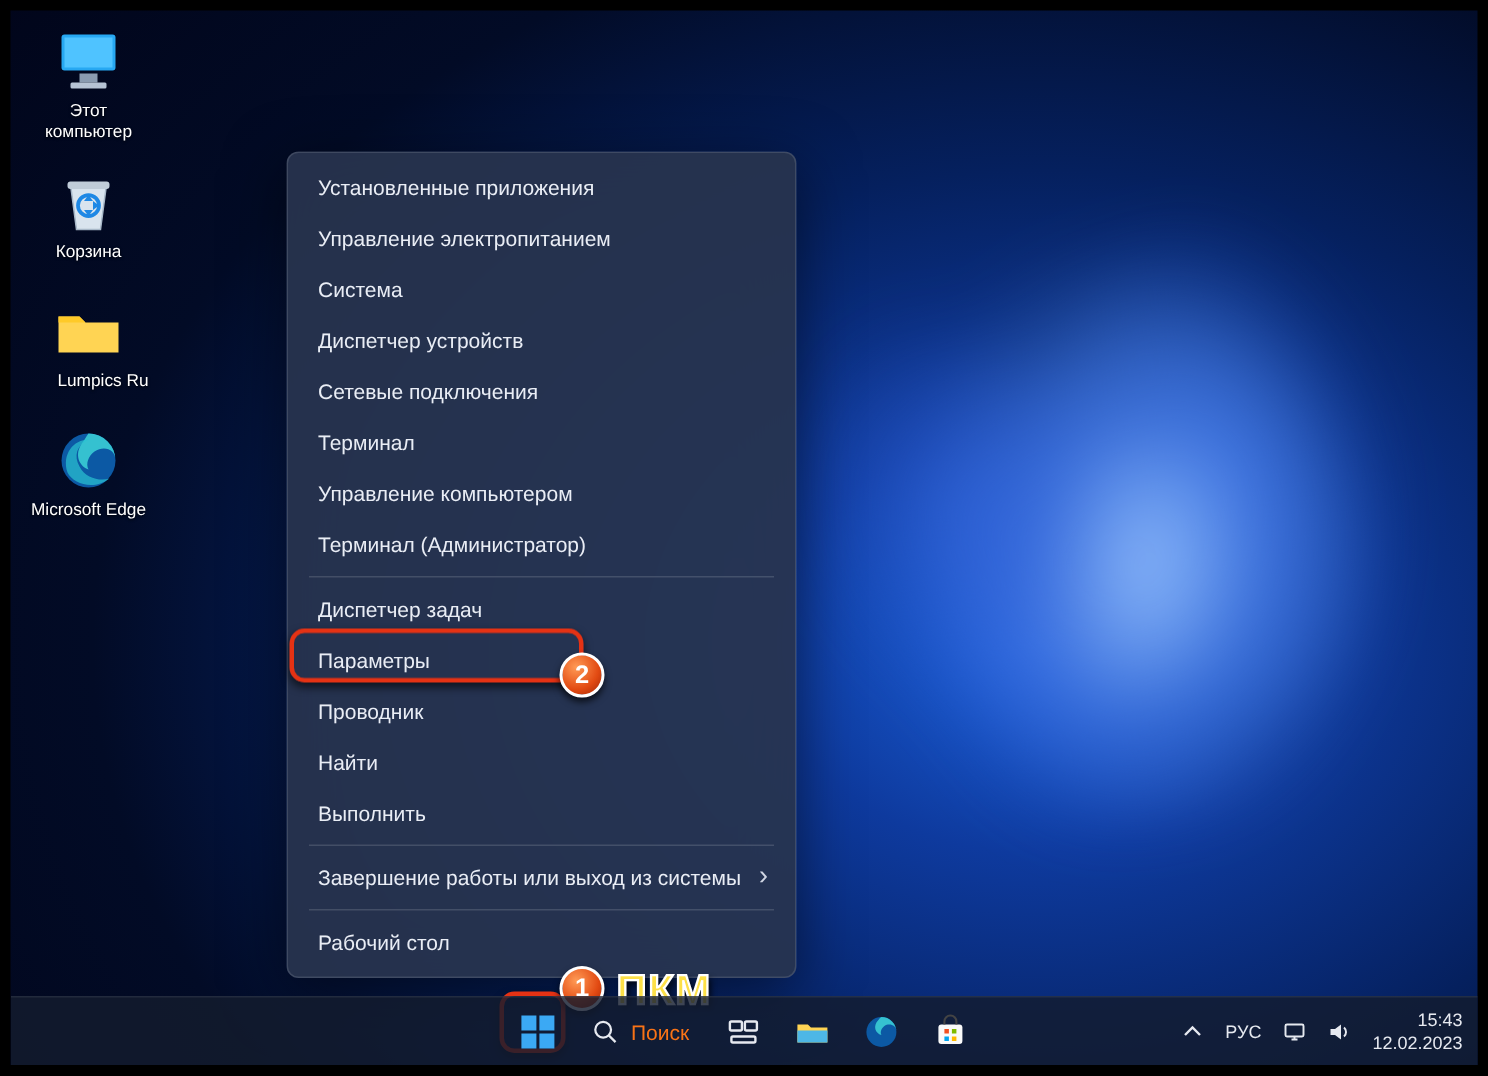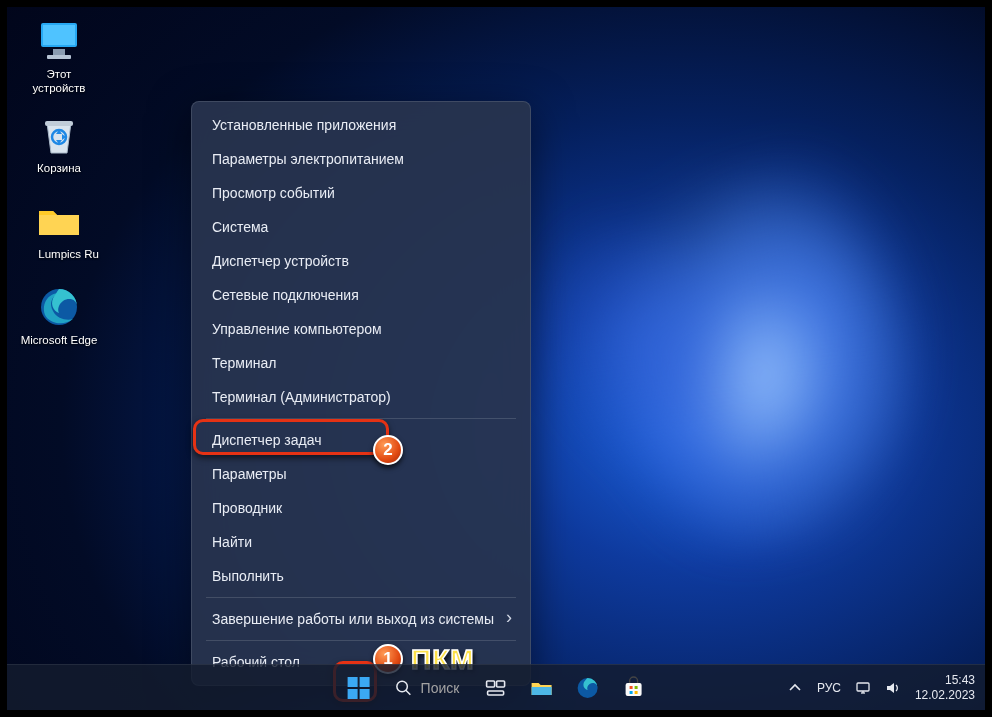--- a/index.html
+++ b/index.html
@@ -94,21 +94,21 @@
   
   .taskbar {
     position: absolute; left: 7px; right: 7px; bottom: 7px; height: 46px;
     background: rgba(20,28,46,.82);
     border-top: 1px solid rgba(255,255,255,.08);
     display: flex; align-items: center;
   }
   .tcenter { position: absolute; left: 50%; transform: translateX(-50%); display: flex; align-items: center; gap: 6px; }
   .tbtn { width: 40px; height: 40px; border-radius: 4px; display: flex; align-items: center; justify-content: center; cursor: pointer; }
   .tbtn svg { width: 24px; height: 24px; }
-  .search-pill { display: flex; align-items: center; gap: 8px; color: #a3a3a3; font-size: 14px; padding: 0 10px; cursor: pointer; }
+  .search-pill { display: flex; align-items: center; gap: 8px; color: #f97316; font-size: 14px; padding: 0 10px; cursor: pointer; }
   .search-pill .mag { width: 18px; height: 18px; }
   .tray { position: absolute; right: 10px; display: flex; align-items: center; gap: 14px; color: #e6e9f0; font-size: 12px; }
   .tray .col { text-align: right; line-height: 1.2; cursor: pointer; }
   .tray-btn { cursor: pointer; display: flex; align-items: center; justify-content: center; }
   .tray-btn svg { width: 16px; height: 16px; }
 </style>
 </head>
 <body>
 
 <div class="desktop">
@@ -116,21 +116,21 @@
 
   <div class="dicon" style="left:12px; top:12px;">
     <div class="glyph">
       <svg viewBox="0 0 48 44">
           <rect x="6" y="4" width="36" height="24" rx="2" fill="#27a8f2"></rect>
           <rect x="8" y="6" width="32" height="20" fill="#4fc3ff"></rect>
           <rect x="18" y="30" width="12" height="6" fill="#8a9bb0"></rect>
           <rect x="12" y="36" width="24" height="4" rx="1" fill="#b6c3d4"></rect>
         </svg>
     </div>
-    <div class="lbl">Этот устройств</div>
+    <div class="lbl">Этот компьютер</div>
   </div>
 
   <div class="dicon" style="left:12px; top:106px;">
     <div class="glyph">
       <svg viewBox="0 0 48 44">
           <path d="M12 10 L36 10 L32 40 L16 40 Z" fill="#d9e4ee" stroke="#a8b8c8"></path>
           <rect x="10" y="8" width="28" height="5" rx="2" fill="#c0ccd8"></rect>
           <circle cx="24" cy="24" r="7" fill="none" stroke="#1e88e5" stroke-width="2.5"></circle>
           <path d="M24 17 l3 4 l-6 0 z M31 24 l-4 3 l0 -6 z M24 31 l-3 -4 l6 0 z" fill="#1e88e5"></path>
         </svg>
@@ -154,27 +154,26 @@
           <circle cx="24" cy="22" r="18" fill="#0c59a4"></circle>
           <path d="M24 4 A18 18 0 0 1 42 22 C42 14 34 12 28 16 C24 19 22 24 24 28 C18 26 14 18 20 10 C21.3 8.3 22.5 6 24 4 Z" fill="#35c1d0"></path>
           <path d="M10 30 C14 38 28 42 38 34 C32 36 22 34 18 26 C14 19 16 12 24 8 C14 8 6 18 10 30 Z" fill="#2bc3d2" opacity=".7"></path>
         </svg>
     </div>
     <div class="lbl">Microsoft Edge</div>
   </div>
 
   <div class="ctx">
     <div class="item">Установленные приложения</div>
-    <div class="item">Параметры электропитанием</div>
-    <div class="item">Просмотр событий</div>
+    <div class="item">Управление электропитанием</div>
     <div class="item">Система</div>
     <div class="item">Диспетчер устройств</div>
     <div class="item">Сетевые подключения</div>
+    <div class="item">Терминал</div>
     <div class="item">Управление компьютером</div>
-    <div class="item">Терминал</div>
     <div class="item">Терминал (Администратор)</div>
     <div class="sep"></div>
     <div class="item">Диспетчер задач</div>
     <div class="item">Параметры</div>
     <div class="item">Проводник</div>
     <div class="item">Найти</div>
     <div class="item">Выполнить</div>
     <div class="sep"></div>
     <div class="item arrow">Завершение работы или выход из системы</div>
     <div class="sep"></div>

